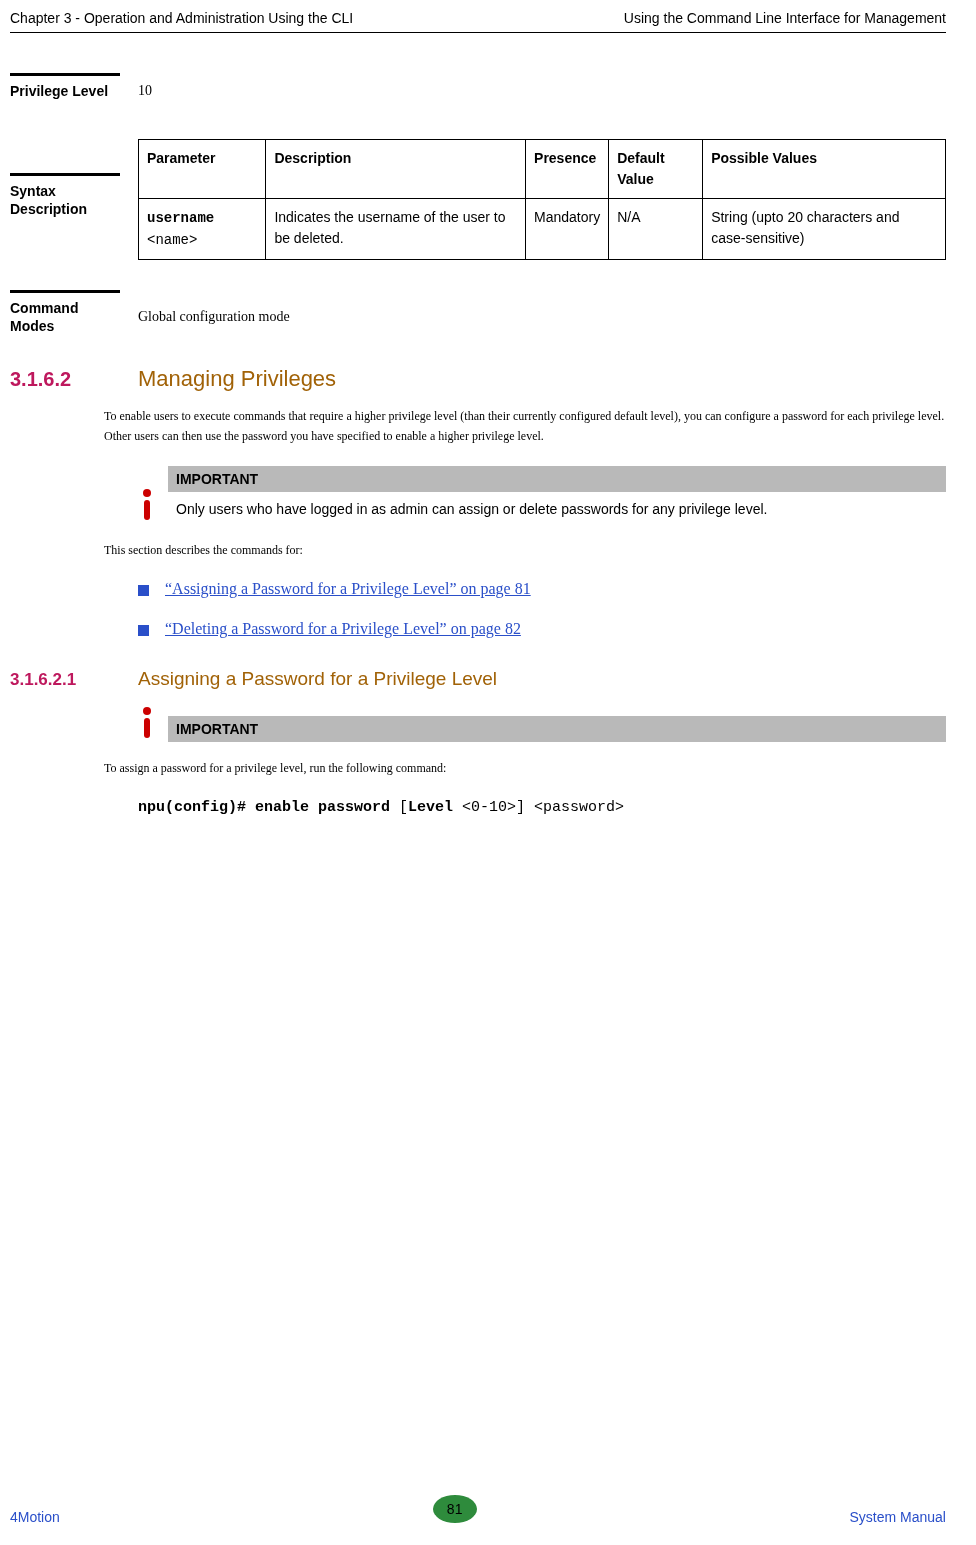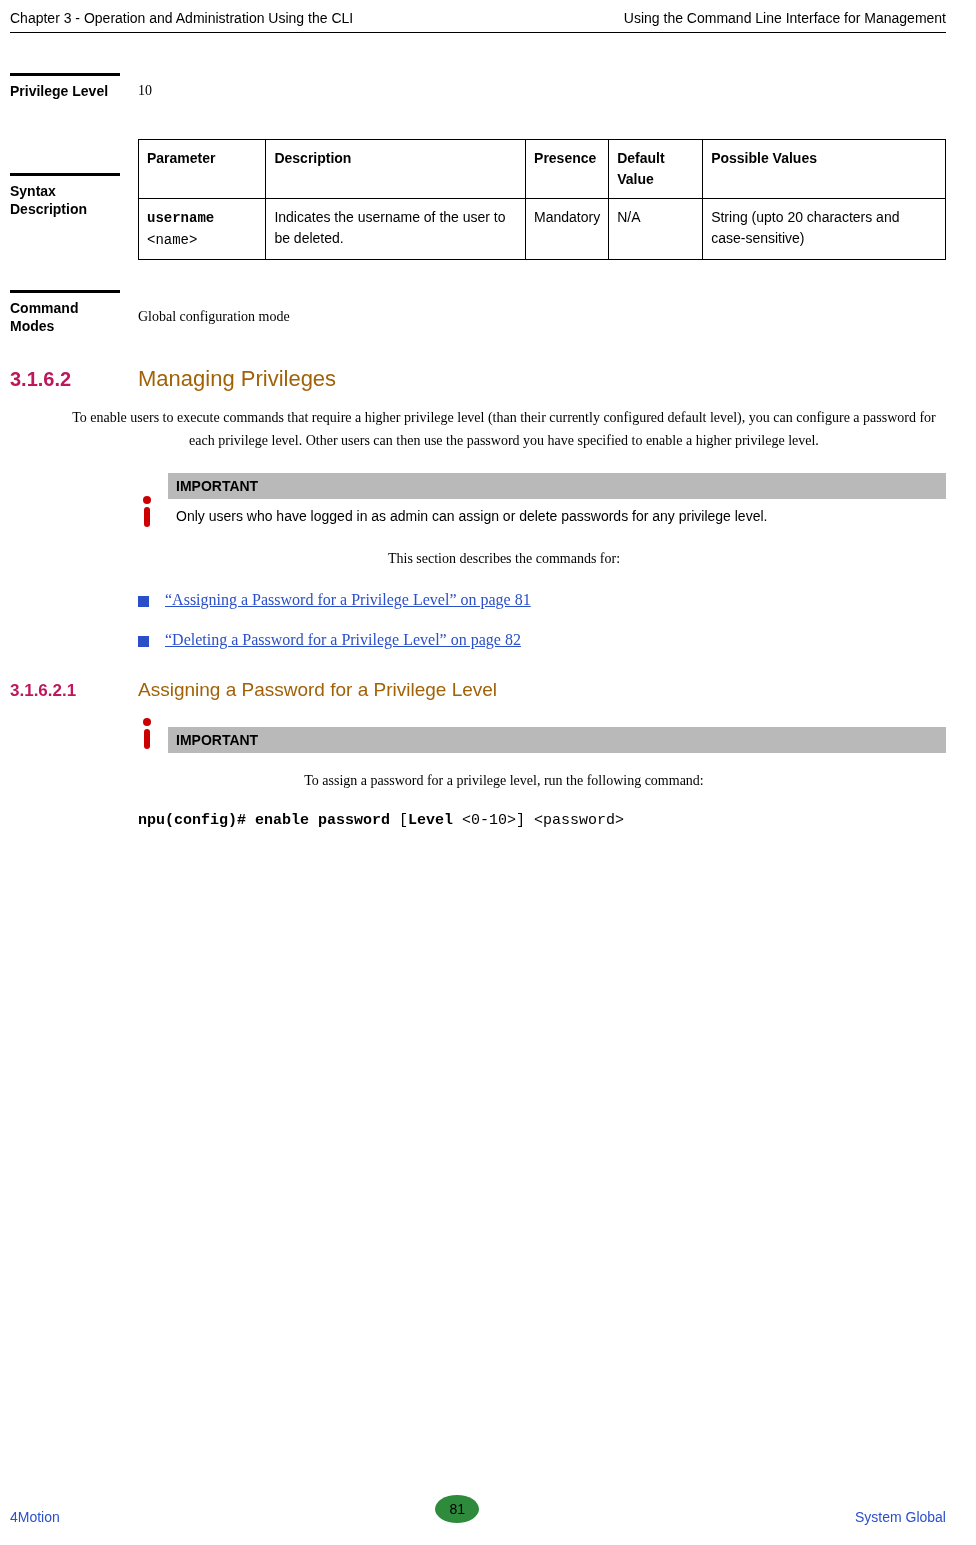--- a/index.html
+++ b/index.html
@@ -86,26 +86,25 @@
   .heading-num.h2 { font-size: 20px; }
   .heading-num.h3 { font-size: 17px; }
   .heading-title {
     color: #a16207;
     font-weight: normal;
   }
   .heading-title.h2 { font-size: 22px; }
   .heading-title.h3 { font-size: 19px; }
 
   .body-text {
-    margin-left: 52px;
+    margin-left: 94px;
     font-family: Georgia, 'Times New Roman', serif;
-    font-size: 14px;
+    font-size: 12px;
     line-height: 1.7;
     margin-bottom: 20px;
-    text-align: center;
   }
   .cmd-text {
     margin-left: 128px;
     font-family: 'Courier New', monospace;
     font-size: 15px;
     margin-bottom: 20px;
   }
   .cmd-text .b { font-weight: bold; }
 
   .callout-wrap {
@@ -288,14 +287,14 @@
 
   <p class="body-text">To assign a password for a privilege level, run the following command:</p>
 
   <p class="cmd-text"><span class="b">npu(config)# enable password </span><span> [</span><span class="b">Level</span><span> &lt;0-10&gt;] &lt;password&gt;</span></p>
 
 </div>
 
 <div class="footer">
   <div class="footer-left">4Motion</div>
   <div class="page-oval">81</div>
-  <div class="footer-right">System Global</div>
+  <div class="footer-right">System Manual</div>
 </div>
 
 </body></html>

